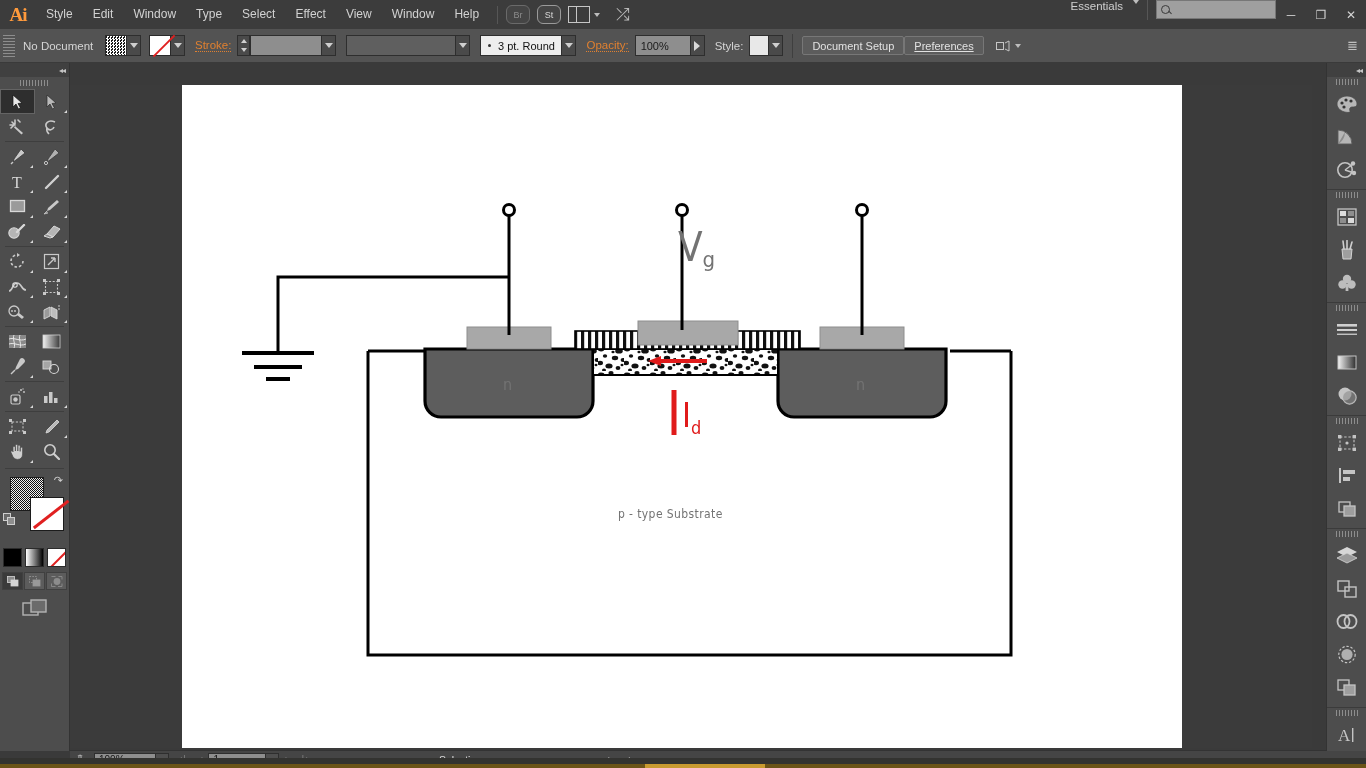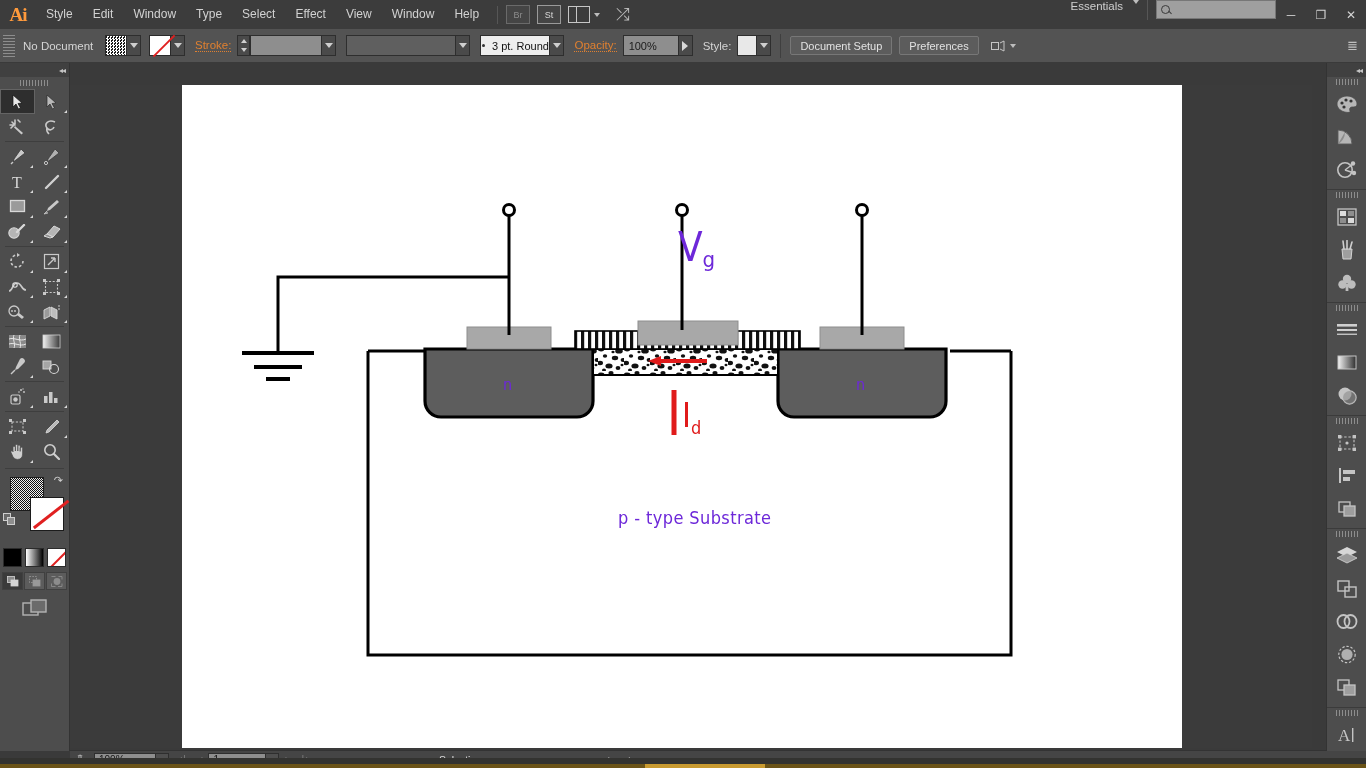--- a/index.html
+++ b/index.html
@@ -12,21 +12,21 @@
   .menubar { position:absolute; left:0; top:0; width:1366px; height:29px;
     background:#3c3c3c; display:flex; align-items:center; }
   .ai-logo { width:36px; height:29px; display:flex; align-items:center; justify-content:center;
     color:#ff9a3c; font-size:19px; font-weight:bold; font-family:"Liberation Serif", serif;
     letter-spacing:-1px; }
   .menu-item { color:#d2d2d2; font-size:12px; padding:0 10px; height:29px;
     line-height:29px; cursor:default; }
   .menu-sep { width:1px; height:18px; background:#565656; margin:0 8px; }
   .mb-btn { width:24px; height:19px; border:1px solid #6a6a6a; background:#454545;
     color:#8c8c8c; font-size:9px; display:flex; align-items:center; justify-content:center;
-    margin-right:7px; border-radius:0; }
+    margin-right:7px; border-radius:6px; }
   .mb-btn.light { color:#d8d8d8; border-color:#9a9a9a; }
   .arrange-ic { width:22px; height:17px; border:1.5px solid #c6c6c6; display:flex; }
   .arrange-ic i { display:block; border-right:1.5px solid #c6c6c6; width:8px; }
   .arrange-ic i:last-child { border:none; }
   .caret { width:0;height:0;border-left:3.5px solid transparent;border-right:3.5px solid transparent;
     border-top:4px solid #bdbdbd; margin-left:4px; }
   .spinner-ic { color:#bcbcbc; font-size:17px; margin-left:10px; }
 
   .mb-right { margin-left:auto; display:flex; height:29px; }
   .essentials { color:#cfcfcf; font-size:11.5px; padding:0 6px; }
@@ -176,21 +176,21 @@
   .dbtn { width:40px;height:33px;display:flex;align-items:center;justify-content:center; }
 
   
   .taskbar { position:absolute; left:0; bottom:0; width:1366px; height:10px; background:#333330; }
   .taskbar .strip { position:absolute; left:0; bottom:0; width:1366px; height:4px; background:#6b5418; }
   .taskbar .active { position:absolute; left:645px; bottom:0; width:120px; height:4px; background:#c89a30; }
 
   
   .diagram { position:absolute; left:0; top:0; width:1000px; height:663px; }
   .dg-text { position:absolute; font-family:"Liberation Sans Narrow","DejaVu Sans Condensed",
-     "Liberation Sans", sans-serif; color:#6d28d9; }
+     "Liberation Sans", sans-serif; color:#737373; }
 </style>
 </head>
 <body>
 
 <div id="app">
 
   <div class="menubar">
     <div class="ai-logo">Ai</div>
     <div class="menu-item">Style</div>
     <div class="menu-item">Edit</div>
@@ -256,21 +256,21 @@
     </div>
 
     <div style="display:flex;margin-left:10px;">
       <div class="field dark" style="width:110px;"></div>
       <div class="mini-drop">
           <span class="c"></span>
         </div>
     </div>
 
     <div style="display:flex;margin-left:10px;">
-      <div class="white-field" style="width:70px;">
+      <div class="white-field" style="width:82px;">
         <span class="dot"></span>
         <span>3 pt. Round</span>
       </div>
       <div class="mini-drop">
           <span class="c"></span>
         </div>
     </div>
 
     <div class="lbl-orange">Opacity:</div>
     <div style="display:flex;">
@@ -283,21 +283,21 @@
     <div style="color:#d4d4d4;font-size:11.5px;margin:0 6px 0 10px;">Style:</div>
     <div style="display:flex;">
       <div class="style-sw"></div>
       <div class="mini-drop">
           <span class="c"></span>
         </div>
     </div>
 
     <div class="cb-sep"></div>
     <div class="btn3d">Document Setup</div>
-    <div class="btn3d" style="margin-left:7px;">Preferences</div>
+    <div class="btn3d" style="text-decoration:underline;">Preferences</div>
 
     <div style="display:flex;align-items:center;margin-left:12px;">
       <svg width="15" height="14" viewBox="0 0 15 14">
         <rect x="0.5" y="3.5" width="7" height="7" fill="none" stroke="#c6c6c6"></rect>
         <path d="M9 4 L13 2 L13 12 L9 10" fill="none" stroke="#c6c6c6"></path>
       </svg>
       <span class="caret"></span>
     </div>
 
     <div style="margin-left:auto;margin-right:8px;" class="menu-ic">≣</div>
@@ -680,21 +680,21 @@
         <span style="color:#e01b1b;">I</span><span style="font-size:18px;vertical-align:-7px;color:#e01b1b;">d</span>
       </div>
 
       <div class="dg-text" style="left:321px;top:290px;font-size:16px;">
         <span>n</span>
       </div>
       <div class="dg-text" style="left:674px;top:290px;font-size:16px;">
         <span>n</span>
       </div>
 
-      <div class="dg-text" style="left:436px;top:422px;font-size:18px;letter-spacing:0.4px;">
+      <div class="dg-text" style="left:436px;top:422px;font-size:12px;letter-spacing:0.4px;">
         <span>p - type Substrate</span>
       </div>
 
     </div>
   </div>
 
   <div class="vscroll">
     <span class="arrow-up"></span>
     <span class="thumb"></span>
     <span class="arrow-dn"></span>

